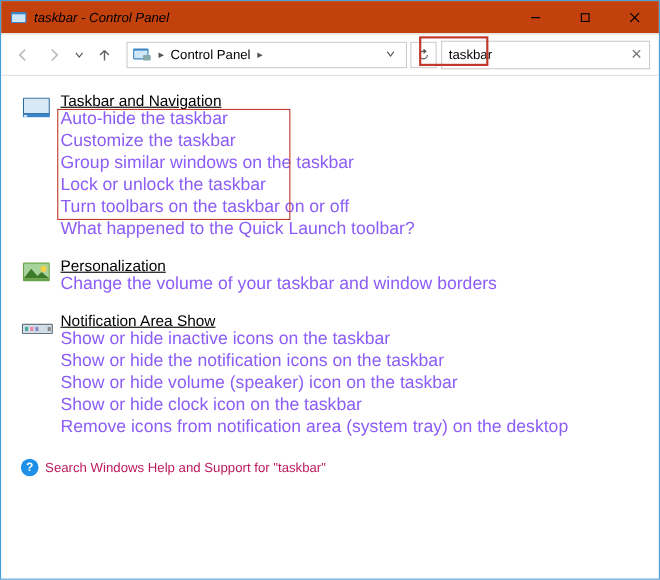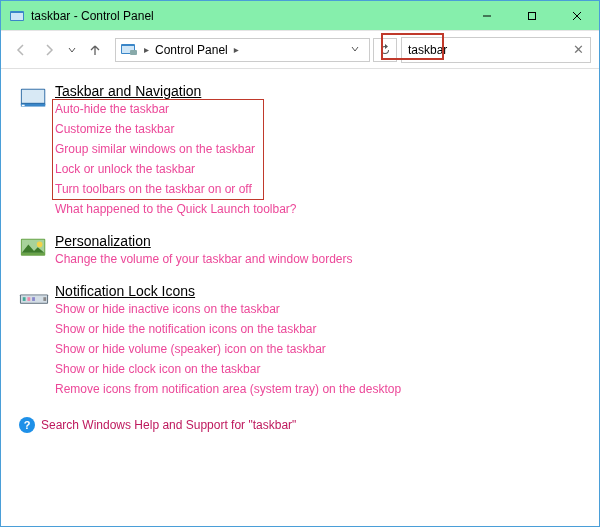--- a/index.html
+++ b/index.html
@@ -7,25 +7,26 @@
     font-family: "Segoe UI", Tahoma, sans-serif;
     font-size: 12px;
     background: #ffffff;
     width: 600px;
     height: 527px;
     overflow: hidden;
     border: 1px solid #4a9ed8;
   }
   .titlebar {
     height: 30px;
-    background: #86efac;
+    background: #c2410c;
     display: flex;
     align-items: center;
     padding-left: 8px;
     border-bottom: 1px solid #e5e5e5;
+    font-style: italic;
   }
   .titlebar-icon {
     width: 16px; height: 16px;
     margin-right: 6px;
     display: flex; align-items: center; justify-content: center;
   }
   .titlebar-text { font-size: 12px; color: #000; flex: 1; }
   .window-controls { display: flex; height: 100%; }
   .win-btn {
     width: 45px; height: 100%;
@@ -110,22 +111,22 @@
   .section-body { flex: 1; }
   .section-title {
     color: #000000;
     font-size: 14px;
     font-weight: 400;
     margin-bottom: 2px;
   }
   .link-list { position: relative; }
   .link {
     display: block;
-    color: #ec4899;
-    font-size: 12px;
+    color: #8b5cf6;
+    font-size: 16px;
     line-height: 20px;
     text-decoration: none;
   }
   .links-highlight {
     position: absolute;
     border: 1px solid #c0392b;
     pointer-events: none;
   }
 
   .footer-help {
@@ -273,21 +274,21 @@
       <svg viewBox="0 0 32 32">
           <rect x="1" y="10" width="30" height="10" rx="1" fill="#5a6a78"></rect>
           <rect x="2" y="11" width="28" height="8" fill="#d3dde5"></rect>
           <rect x="4" y="13" width="3" height="4" fill="#4a9"></rect>
           <rect x="9" y="13" width="3" height="4" fill="#e8a"></rect>
           <rect x="14" y="13" width="3" height="4" fill="#88c"></rect>
           <rect x="26" y="13" width="3" height="4" fill="#888"></rect>
         </svg>
     </div>
     <div class="section-body">
-      <a class="section-title" href="#">Notification Lock Icons</a>
+      <a class="section-title" href="#">Notification Area Show</a>
       <div class="link-list">
         <a class="link" href="#">Show or hide inactive icons on the taskbar</a>
         <a class="link" href="#">Show or hide the notification icons on the taskbar</a>
         <a class="link" href="#">Show or hide volume (speaker) icon on the taskbar</a>
         <a class="link" href="#">Show or hide clock icon on the taskbar</a>
         <a class="link" href="#">Remove icons from notification area (system tray) on the desktop</a>
       </div>
     </div>
   </div>
 

